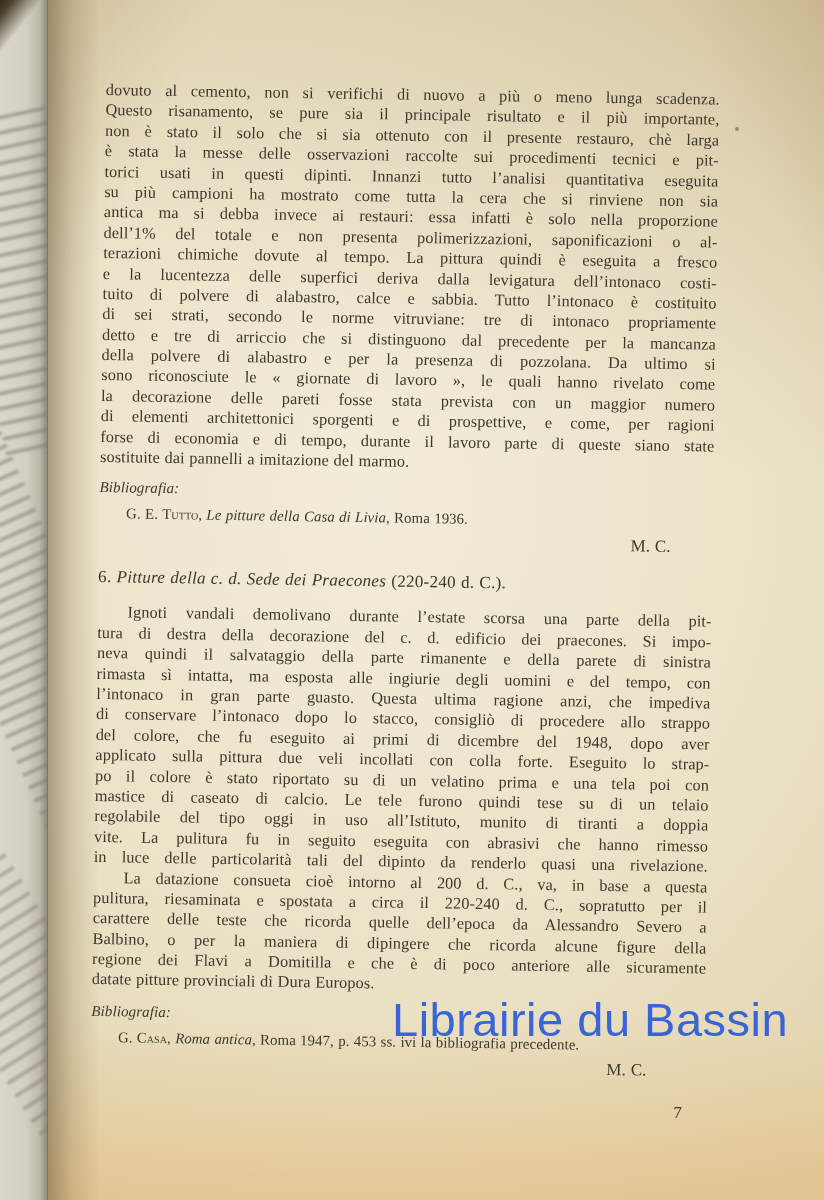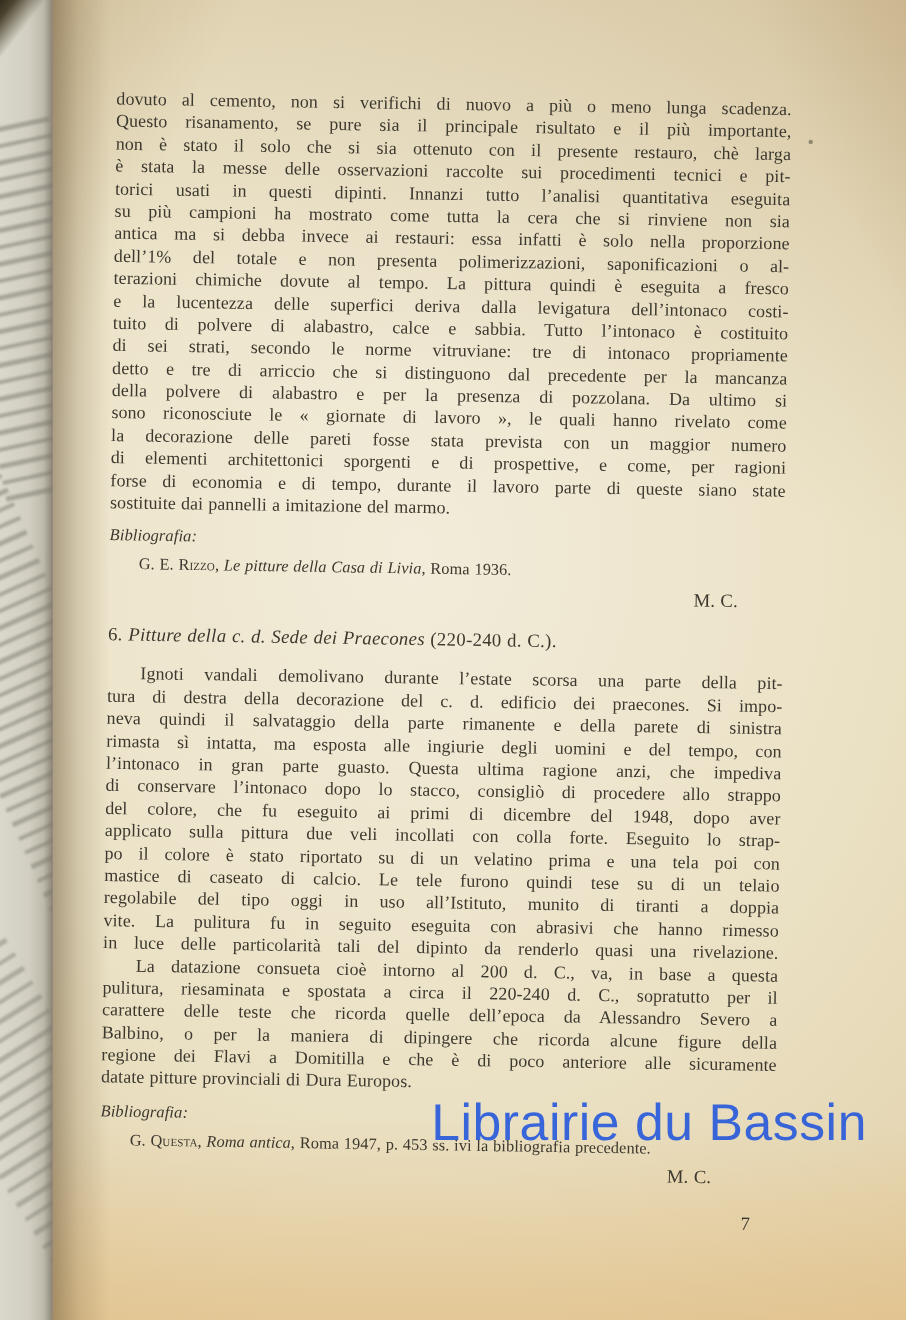--- a/index.html
+++ b/index.html
@@ -104,21 +104,21 @@
           <div class="line">della polvere di alabastro e per la presenza di pozzolana. Da ultimo si</div>
           <div class="line">sono riconosciute le « giornate di lavoro », le quali hanno rivelato come</div>
           <div class="line">la decorazione delle pareti fosse stata prevista con un maggior numero</div>
           <div class="line">di elementi architettonici sporgenti e di prospettive, e come, per ragioni</div>
           <div class="line">forse di economia e di tempo, durante il lavoro parte di queste siano state</div>
           <div class="line last">sostituite dai pannelli a imitazione del marmo.</div>
         </div>
 
       <div class="biblio-label">Bibliografia:</div>
 
-      <div class="biblio-entry"><span>G. E. </span><span class="sc">Rizzo</span><span>, </span><span class="it">Le pitture della Casa di Livia</span><span>, Roma 1936.</span></div>
+      <div class="biblio-entry"><span>G. E. </span><span class="sc">Tutto</span><span>, </span><span class="it">Le pitture della Casa di Livia</span><span>, Roma 1936.</span></div>
 
       <div class="initials first">M. C.</div>
 
       <div class="heading"><span>6.</span> <span class="it">Pitture della c. d. Sede dei Praecones</span><span> (220-240 d. C.).</span></div>
 
       <div class="para p2 indent">
           <div class="line">Ignoti vandali demolivano durante l’estate scorsa una parte della pit-</div>
           <div class="line">tura di destra della decorazione del c. d. edificio dei praecones. Si impo-</div>
           <div class="line">neva quindi il salvataggio della parte rimanente e della parete di sinistra</div>
           <div class="line">rimasta sì intatta, ma esposta alle ingiurie degli uomini e del tempo, con</div>
@@ -137,21 +137,21 @@
           <div class="line">La datazione consueta cioè intorno al 200 d. C., va, in base a questa</div>
           <div class="line">pulitura, riesaminata e spostata a circa il 220-240 d. C., sopratutto per il</div>
           <div class="line">carattere delle teste che ricorda quelle dell’epoca da Alessandro Severo a</div>
           <div class="line">Balbino, o per la maniera di dipingere che ricorda alcune figure della</div>
           <div class="line">regione dei Flavi a Domitilla e che è di poco anteriore alle sicuramente</div>
           <div class="line last">datate pitture provinciali di Dura Europos.</div>
         </div>
 
       <div class="biblio-label b2">Bibliografia:</div>
 
-      <div class="biblio-entry"><span>G. </span><span class="sc">Questa</span><span>, </span><span class="it">Roma antica</span><span>, Roma 1947, p. 453 ss. ivi la bibliografia precedente.</span></div>
+      <div class="biblio-entry"><span>G. </span><span class="sc">Casa</span><span>, </span><span class="it">Roma antica</span><span>, Roma 1947, p. 453 ss. ivi la bibliografia precedente.</span></div>
 
       <div class="initials second">M. C.</div>
 
       <div class="page-number">7</div>
     </div>
   </div>
 
   <div class="watermark" style="color: rgb(43, 92, 219);">Librairie du Bassin</div>
 
 </div>

